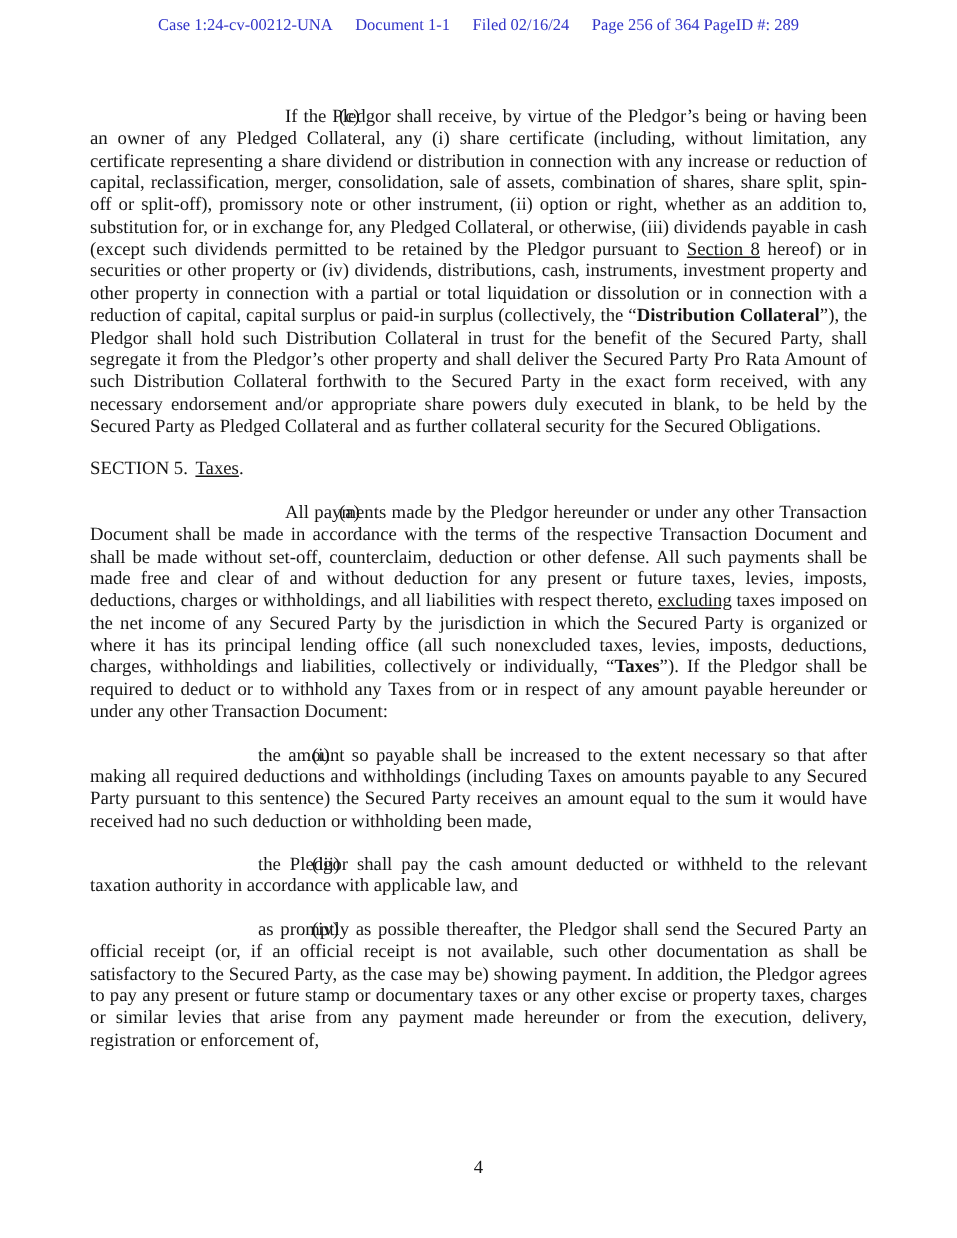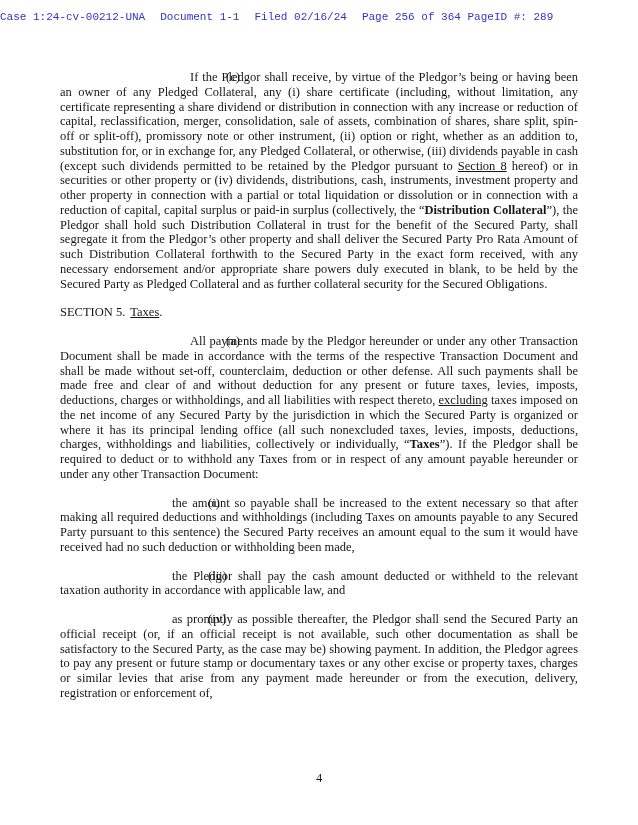--- a/index.html
+++ b/index.html
@@ -10,21 +10,22 @@
     background: #ffffff;
     font-family: "Liberation Serif", serif;
     color: #161616;
     overflow: hidden;
   }
   .case-header {
     position: absolute;
     top: 11px;
     left: 0;
     width: 100%;
-    font-family: Liberation Mono, monospace;
+    text-align: center;
+    font-family: Liberation Serif, serif;
     font-size: 11px;
     color: #3134c8;
     white-space: nowrap;
   }
   .case-header .gap { display: inline-block; width: 15px; }
   .doc-body {
     position: absolute;
     top: 70px;
     left: 60px;
     width: 518px;

